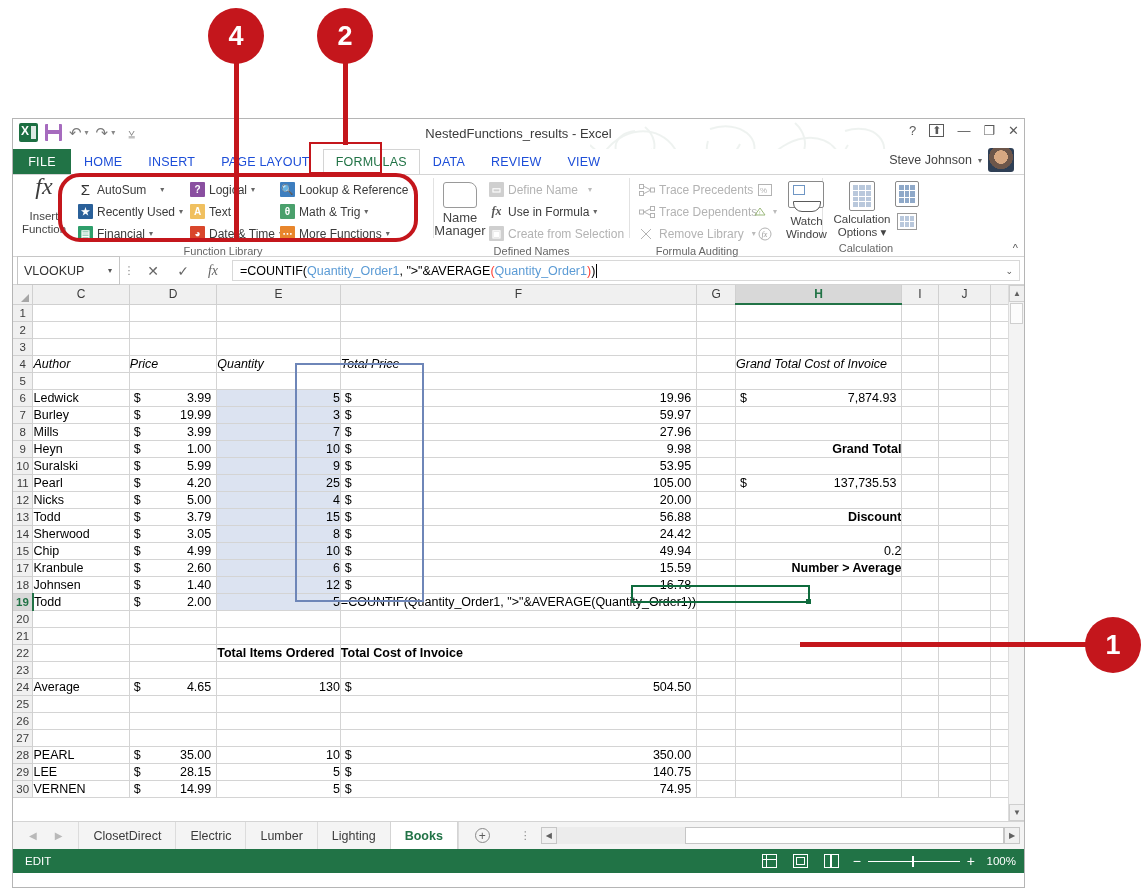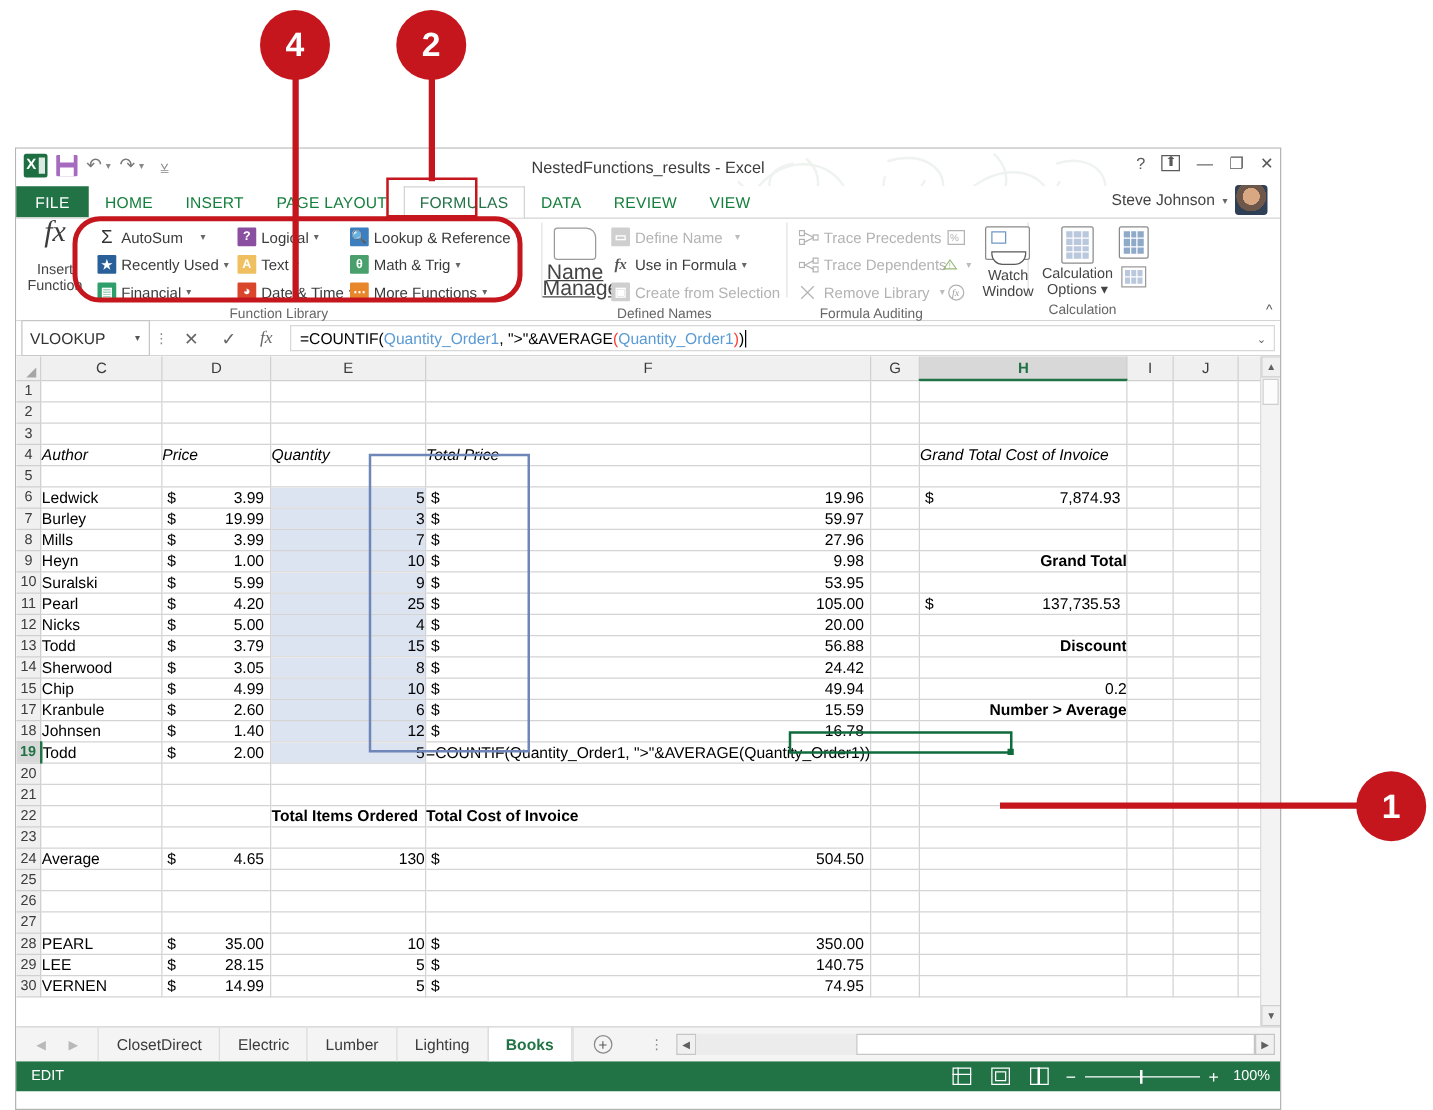--- a/index.html
+++ b/index.html
@@ -72,21 +72,21 @@
   
   .tabrow {
     position: relative; height: 25px; background: #ffffff;
     display: flex; align-items: stretch; font-size: 12.5px;
   }
   .tab-file {
     background: #217346; color: #fff; width: 58px;
     display: flex; align-items: center; justify-content: center; letter-spacing:.3px;
   }
   .tab {
-    padding: 0 13px; display: flex; align-items: center; color: #15803d; letter-spacing:.2px;
+    padding: 0 13px; display: flex; align-items: center; color: #1d4ed8; letter-spacing:.2px;
   }
   .tab.active { color: #217346; background: #fff; position: relative; z-index: 3; }
   .tab.active::before {
     content:""; position:absolute; left:0; right:0; top:0; height:1px; background:#d4d4d4;
   }
   .tab.active::after {
     content:""; position:absolute; left:0; top:0; bottom:-1px; width:1px; background:#d4d4d4;
   }
   .tab.active .rt { position:absolute; right:0; top:0; bottom:-1px; width:1px; background:#d4d4d4; }
 
@@ -126,21 +126,21 @@
   .ic-logical { background:#8a4fa0; }
   .ic-text { background:#f0c060; }
   .ic-date { background:#d9462b; }
   .ic-lookup { background:#3d7ebf; }
   .ic-math { background:#4aa06c; }
   .ic-more { background:#e8862c; }
   .ic-gray { background:#cfcfcf; color:#fff; }
   .caret { font-size: 8px; color: #666; }
   .audit-ic { width:16px; height:14px; flex:0 0 16px; }
 
-  .namemgr { width: 52px; text-align:center; font-size:17px; color:#444; line-height:13px; padding-top:2px;text-decoration:underline; }
+  .namemgr { width: 52px; text-align:center; font-size:13px; color:#444; line-height:13px; padding-top:2px; }
   .printer {
     width: 34px; height: 26px; margin: 2px auto 3px auto;
     border: 1.6px solid #9a9a9a; border-radius: 3px 8px 3px 3px;
     background: #fff;
   }
 
   .watchbtn { width:60px; text-align:center; font-size:11.5px; color:#444; line-height:13px; padding-top:2px; }
   .watch-ico {
     width: 36px; height: 27px; margin: 1px auto 2px; border: 1.6px solid #8a8a8a;
     border-radius: 2px; position: relative; background:#fff;

